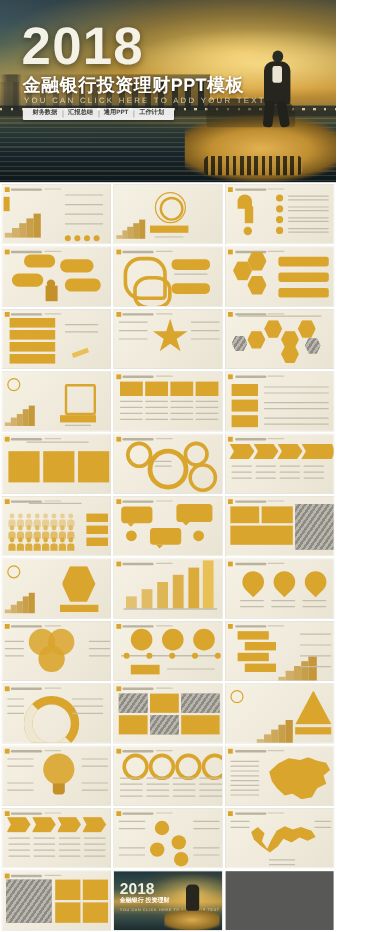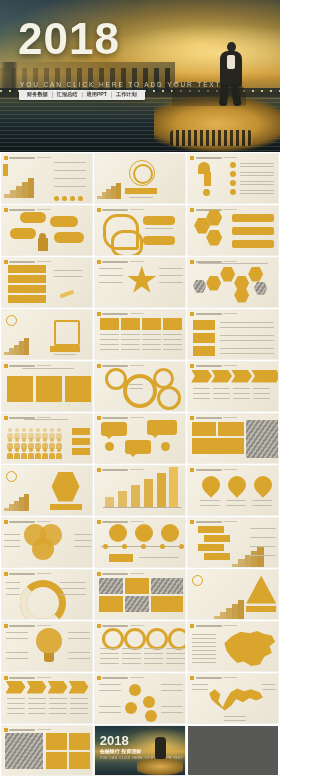--- a/index.html
+++ b/index.html
@@ -247,20 +247,21 @@
     <div class="hero-car"></div>
     <div class="hero-figure">
       <span class="head"></span>
         <span class="body"></span>
         <span class="shirt"></span>
       <span class="legL"></span>
         <span class="legR"></span>
     </div>
 
     <div class="hero-year">2018</div>
+    <div class="hero-title">金融银行投资理财PPT模板</div>
     <div class="hero-sub">YOU CAN CLICK HERE TO ADD YOUR TEXT</div>
 
     <div class="hero-tags">
       <span class="tg">财务数据</span>
       <span class="sep"></span>
       <span class="tg">汇报总结</span>
       <span class="sep"></span>
       <span class="tg">通用PPT</span>
       <span class="sep"></span>
       <span class="tg">工作计划</span>

